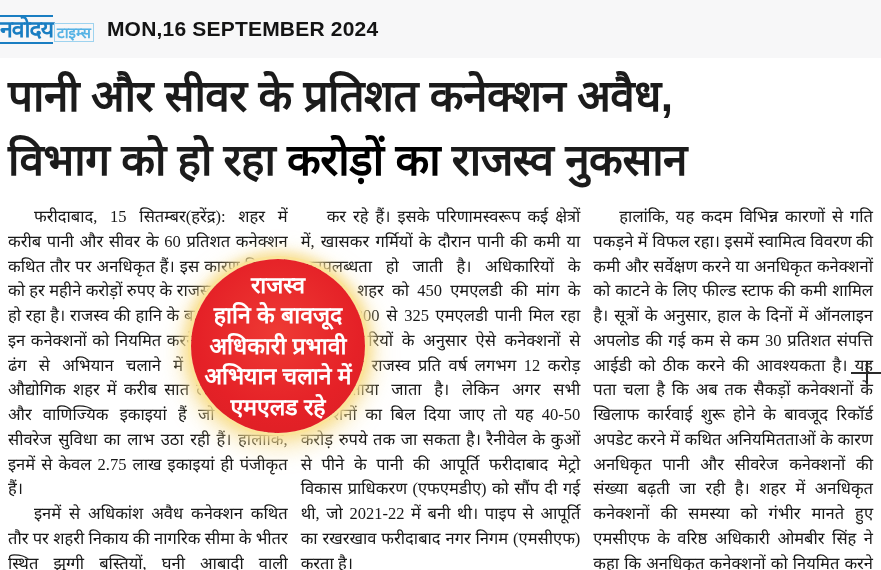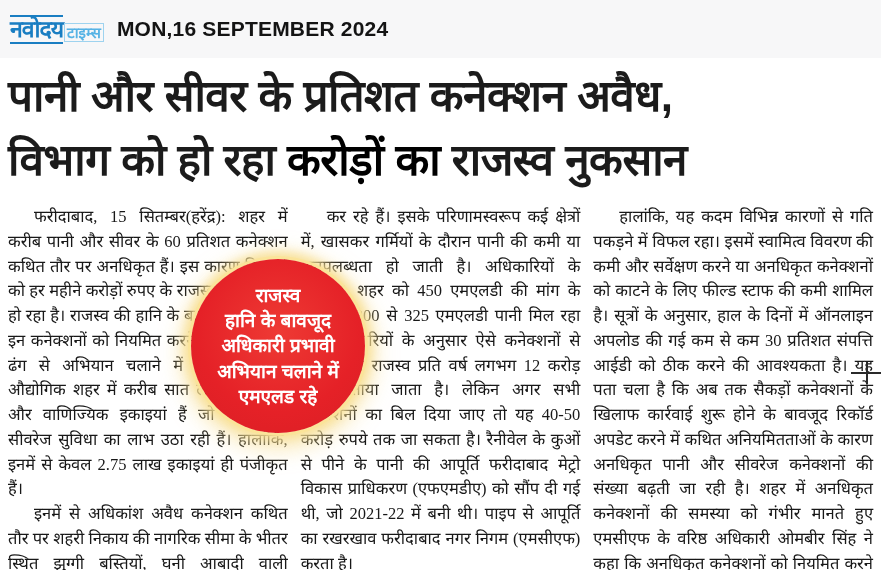--- a/index.html
+++ b/index.html
@@ -13,21 +13,20 @@
   }
 
   
   .masthead {
     position: absolute;
     top: 0; left: 0; right: 0;
     height: 58px;
     background: #f7f7f8;
     display: flex;
     align-items: center;
-    padding-left: 10px;
     box-sizing: border-box;
     gap: 13px;
   }
   .logo {
     display: flex;
     align-items: flex-end;
     line-height: 1;
     white-space: nowrap;
   }
   .logo-main {
@@ -103,21 +102,21 @@
     background: radial-gradient(circle at 50% 42%, #ee3a34 0%, #e52127 60%, #d91e24 100%);
     border-radius: 50%;
     display: flex;
     flex-direction: column;
     justify-content: center;
     align-items: center;
     text-align: center;
     color: #ffffff;
     font-family: "Liberation Sans", sans-serif;
     font-weight: bold;
-    font-size: 19px;
+    font-size: 23px;
     line-height: 1.33;
     box-shadow:
       0 0 0 3px rgba(251, 228, 153, 0.95),
       0 0 10px 7px rgba(248, 223, 147, 0.85),
       0 6px 20px 12px rgba(248, 223, 147, 0.55);
   }
 
   
   .plus-mark {
     position: absolute;

